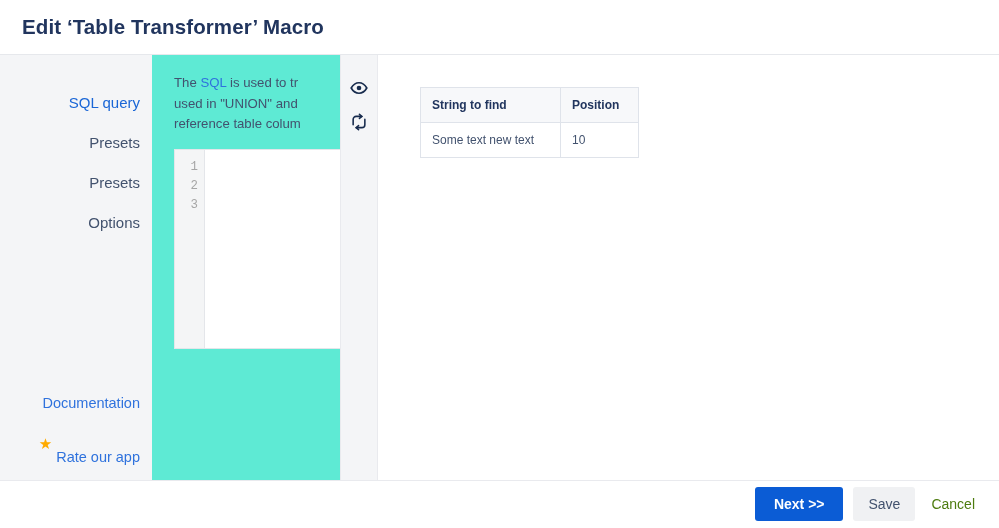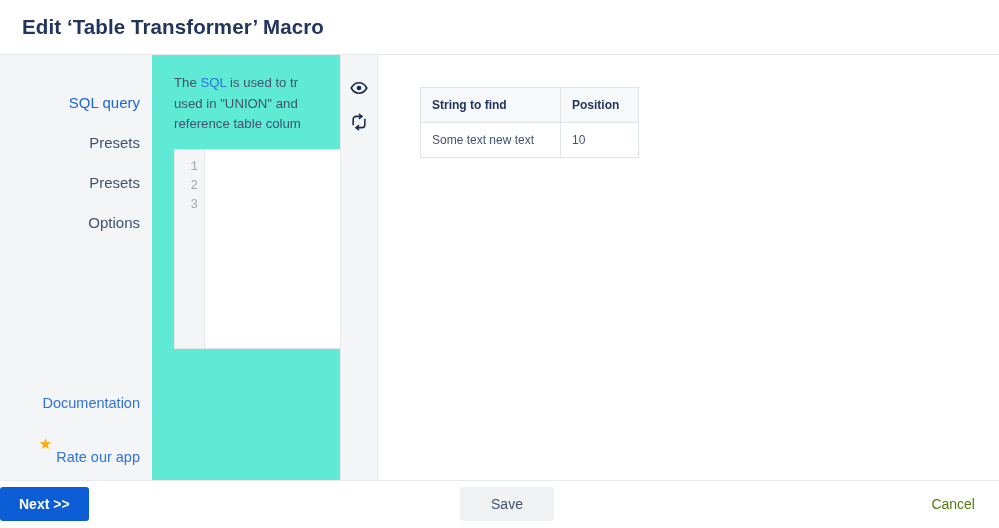--- a/index.html
+++ b/index.html
@@ -208,42 +208,42 @@
   .col-text { width: 140px; }
   .col-pos  { width: 78px; }
   td.num { text-align: left; }
 
   
   #dialog-footer {
     height: 46px;
     background: #ffffff;
     display: flex;
     align-items: center;
-    justify-content: space-between;
+    justify-content: flex-end;
     padding-right: 18px;
     gap: 10px;
   }
   .btn {
     font-family: "Liberation Sans", sans-serif;
     font-size: 14px;
     border: none;
     border-radius: 3px;
     cursor: pointer;
     line-height: 1;
   }
   #btn-next {
     background: #0b5cd5;
     color: #ffffff;
     font-weight: 700;
     padding: 10px 19px;
   }
   #btn-save {
     background: #f0f1f3;
     color: #42526e;
-    padding: 10px 31px;
+    padding: 10px 15px;
   }
   #btn-cancel {
     background: transparent;
     color: #4d7c0f;
     padding: 10px 6px;
   }
 </style>
 </head>
 <body>
 

